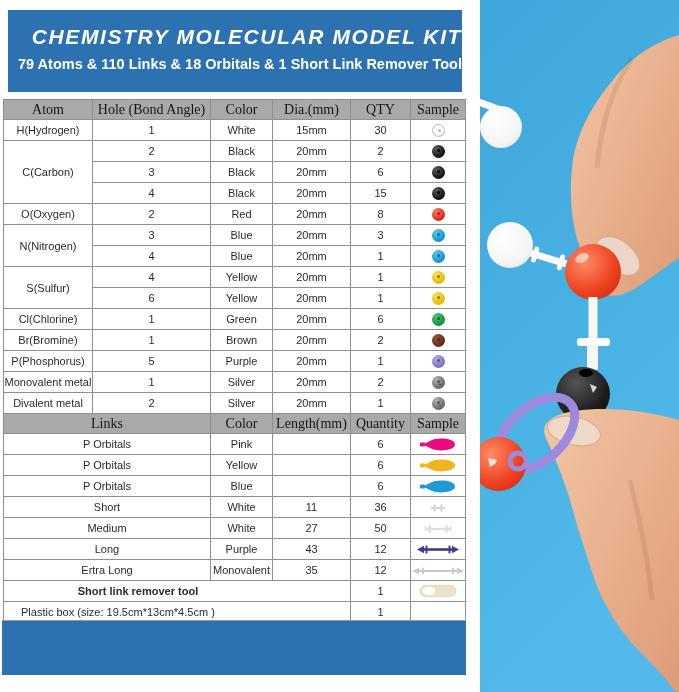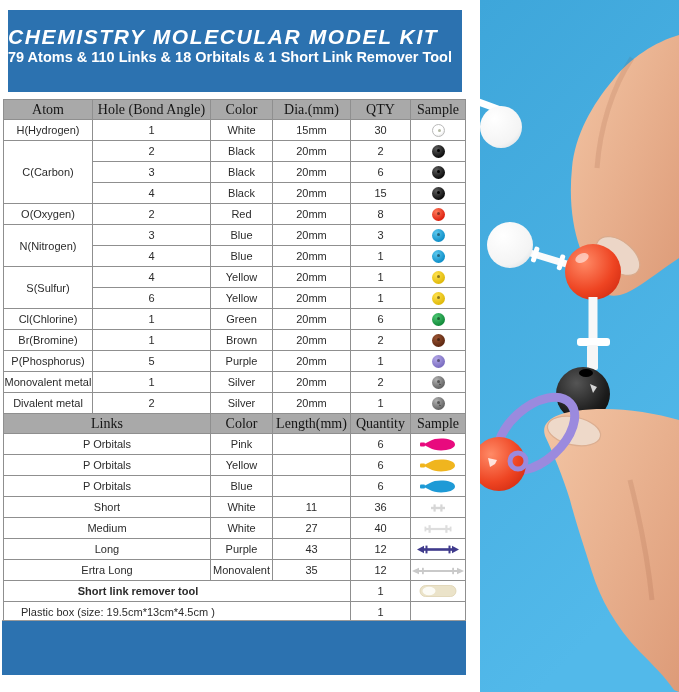--- a/index.html
+++ b/index.html
@@ -5,28 +5,28 @@
   html,body { margin:0; padding:0; }
   body {
     width:679px; height:692px; position:relative; overflow:hidden;
     background:#ffffff;
     font-family:"Liberation Sans", sans-serif;
   }
 
   
   .banner {
     position:absolute; left:8px; top:10px; width:454px; height:82px;
-    background:#2c72b0; color:#fff; text-align:left;
+    background:#2c72b0; color:#fff; text-align:right;
   }
   .banner .title {
     font-style:italic; font-weight:bold; font-size:21px;
     letter-spacing:1.6px; margin-top:15px; white-space:nowrap;
   }
   .banner .subtitle {
-    font-weight:bold; font-size:14.5px; white-space:nowrap;
+    font-weight:bold; font-size:14.5px; margin-top:7px; white-space:nowrap;
   }
 
   
   table.spec {
     position:absolute; left:3px; top:99px; width:462px;
     border-collapse:collapse; table-layout:fixed;
   }
   .spec td {
     border:1px solid #8f8f8f; text-align:center; vertical-align:middle;
     padding:0; font-size:11px; color:#2b2b2b; height:20px;
@@ -263,21 +263,21 @@
     <td><svg class="icon lnk-short" width="16" height="12" viewBox="0 0 16 12">
             <rect x="1" y="4.8" width="14" height="2.4"></rect>
             <rect x="3.5" y="2.4" width="2.2" height="7.2"></rect>
             <rect x="10.3" y="2.4" width="2.2" height="7.2"></rect>
           </svg></td>
   </tr>
   <tr>
     <td colspan="2">Medium</td>
     <td>White</td>
     <td>27</td>
-    <td>40</td>
+    <td>50</td>
     <td><svg class="icon lnk-med" width="28" height="12" viewBox="0 0 28 12">
             <rect x="0.5" y="3.6" width="1.8" height="4.8"></rect>
             <rect x="1" y="4.9" width="26" height="2.2"></rect>
             <rect x="4.5" y="2.2" width="2.2" height="7.6"></rect>
             <rect x="21.3" y="2.2" width="2.2" height="7.6"></rect>
             <rect x="25.7" y="3.6" width="1.8" height="4.8"></rect>
           </svg></td>
   </tr>
   <tr>
     <td colspan="2">Long</td>

